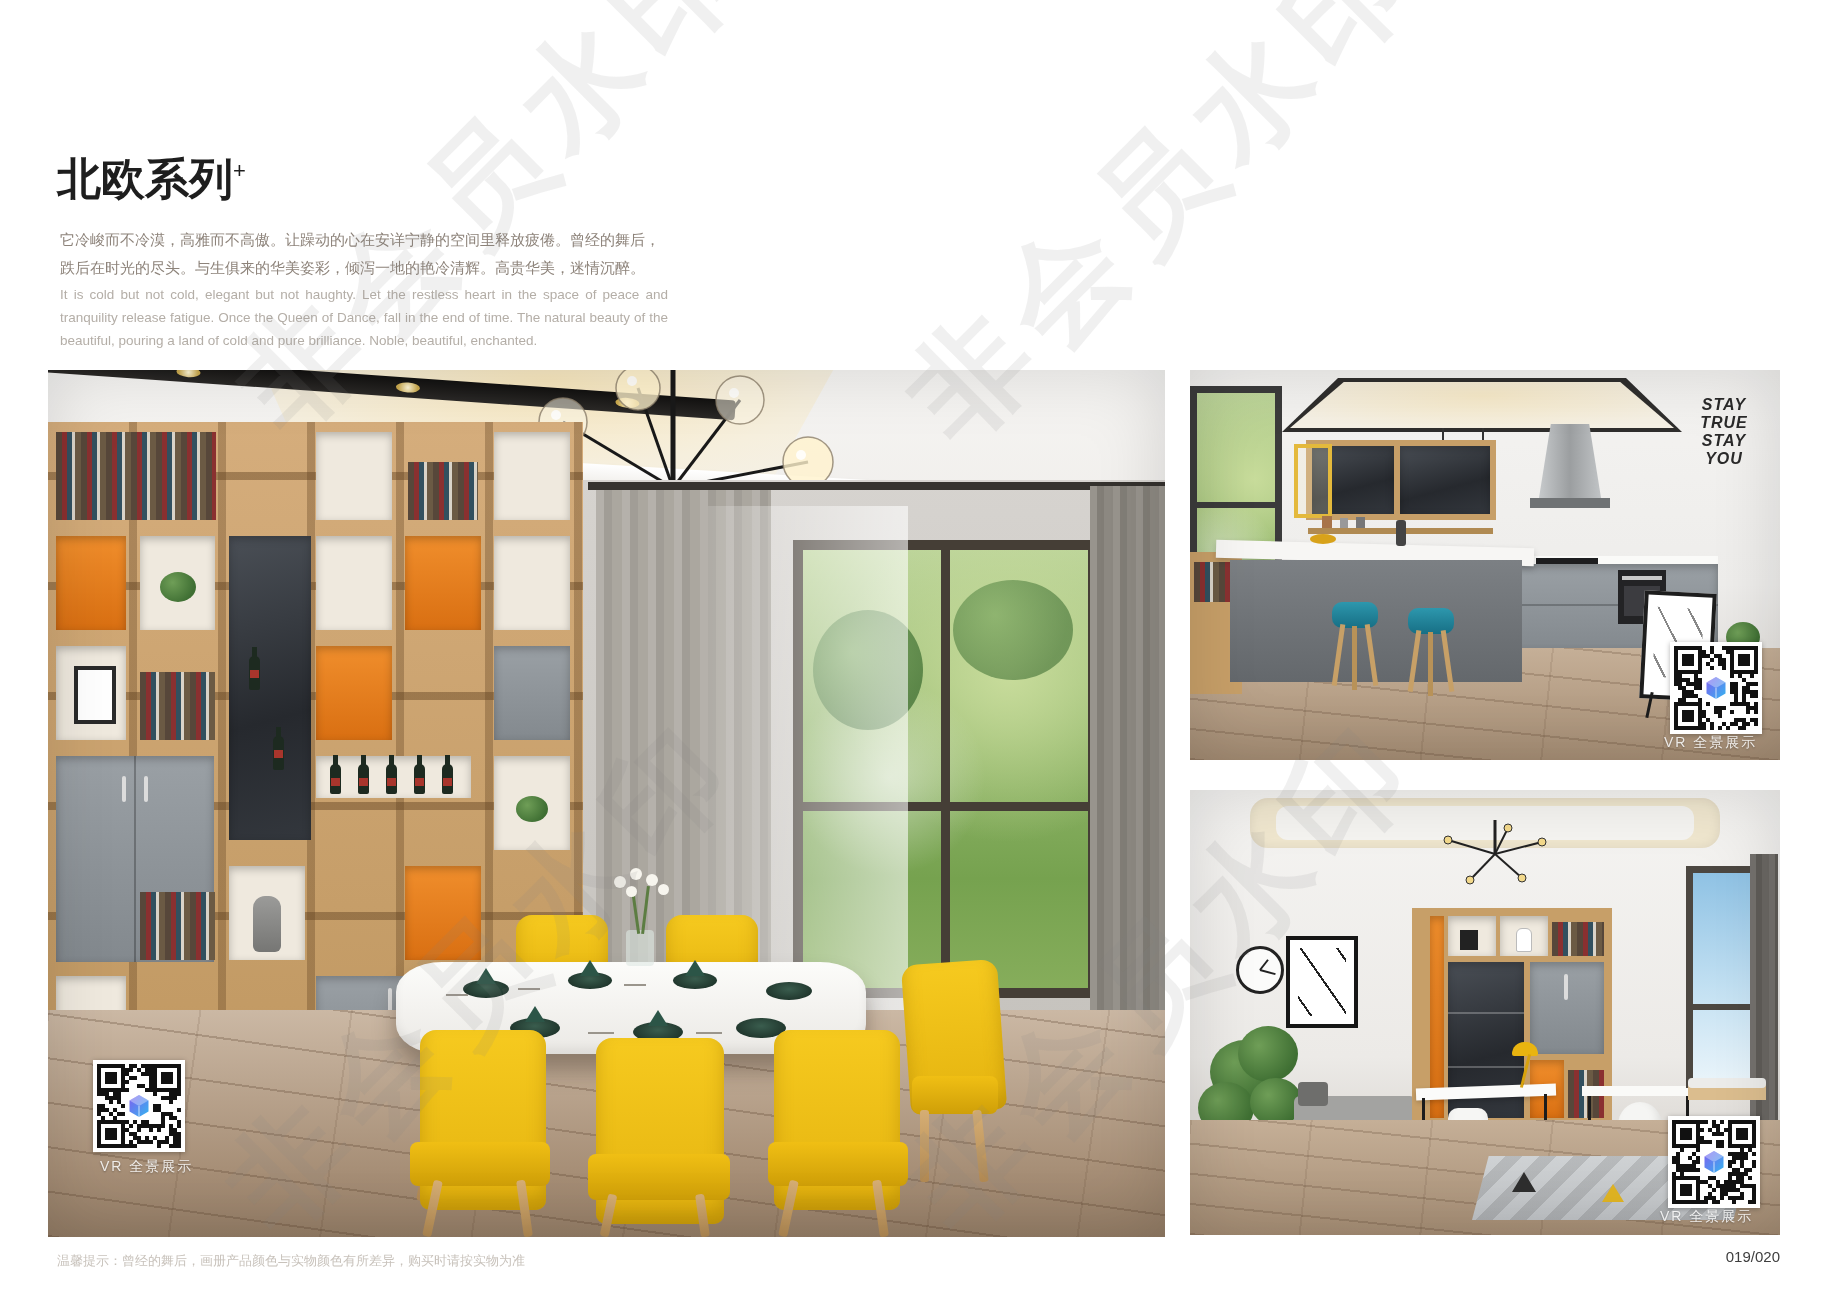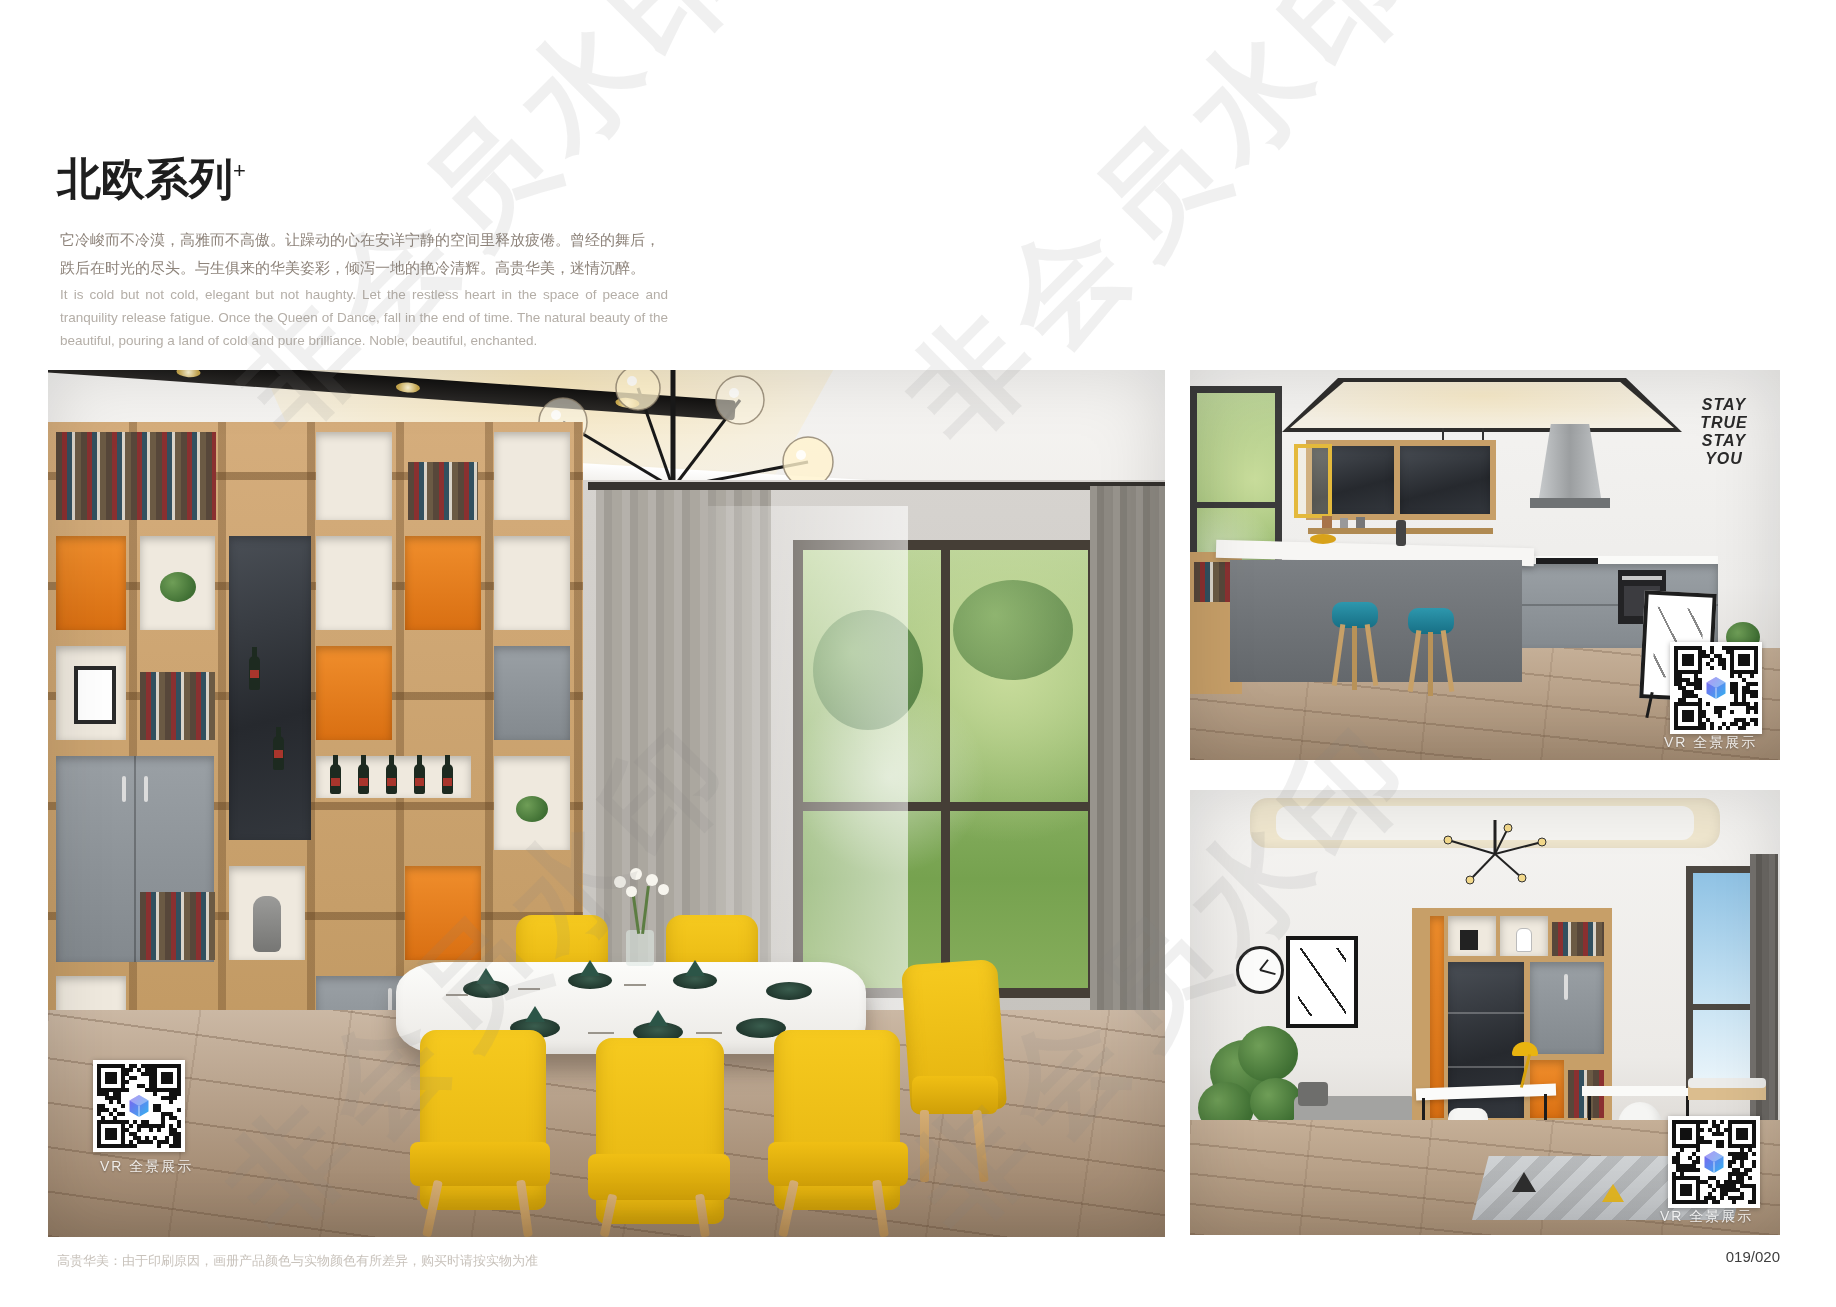--- a/index.html
+++ b/index.html
@@ -882,15 +882,15 @@
           </g>
         </svg></div>
     <div class="vr-label" style="left:470px;top:418px">VR 全景展示</div>
   </div>
 
   <div class="wm" style="left:260px;top:330px">非会员水印</div>
   <div class="wm" style="left:930px;top:340px">非会员水印</div>
   <div class="wm" style="left:250px;top:1130px">非会员水印</div>
   <div class="wm" style="left:930px;top:1130px">非会员水印</div>
 
-  <div class="footer-note">高贵华美：由于印刷原因，画册产品颜色与实物颜色有所差异，购买时请按实物为准</div>
+  <div class="footer-note">温馨提示：曾经的舞后，画册产品颜色与实物颜色有所差异，购买时请按实物为准</div>
   <div class="page-num">019/020</div>
 </div>
 
 </body></html>

